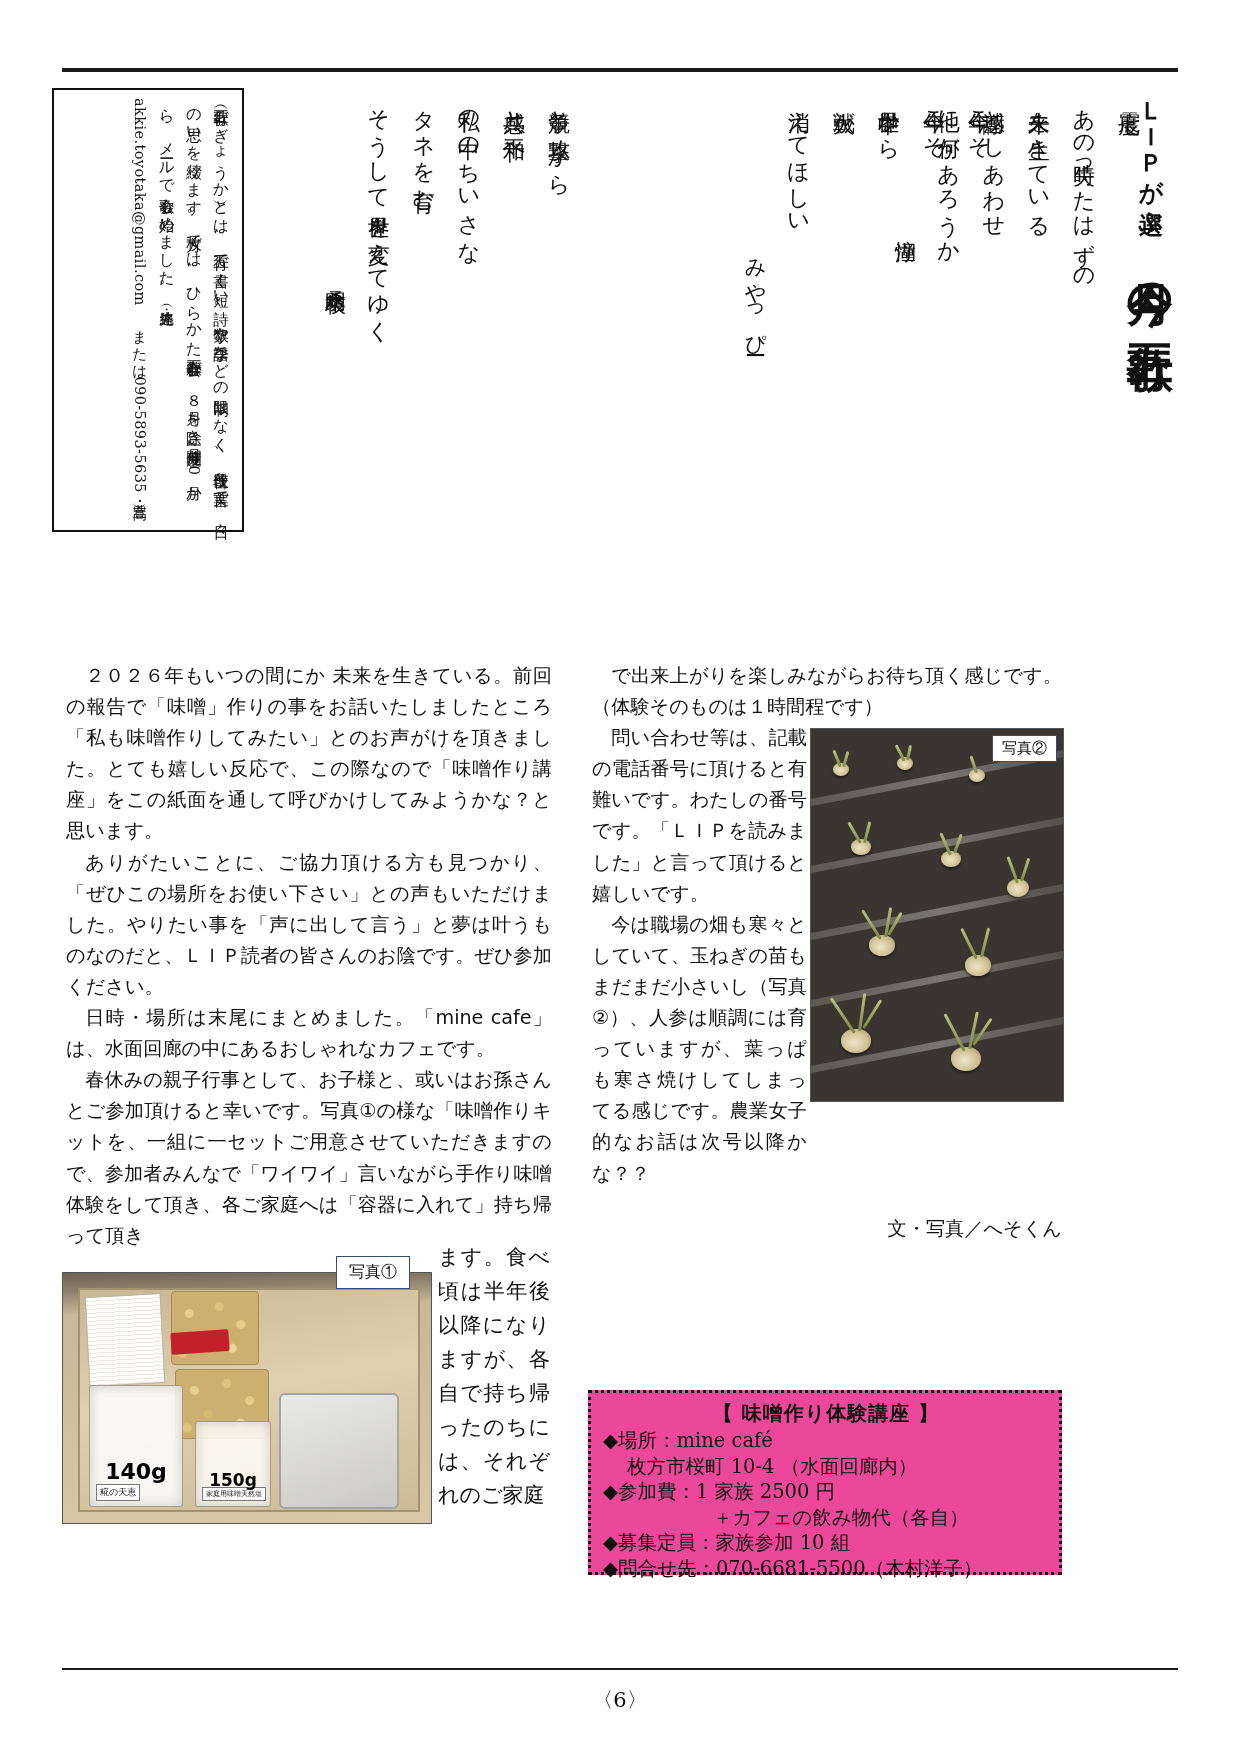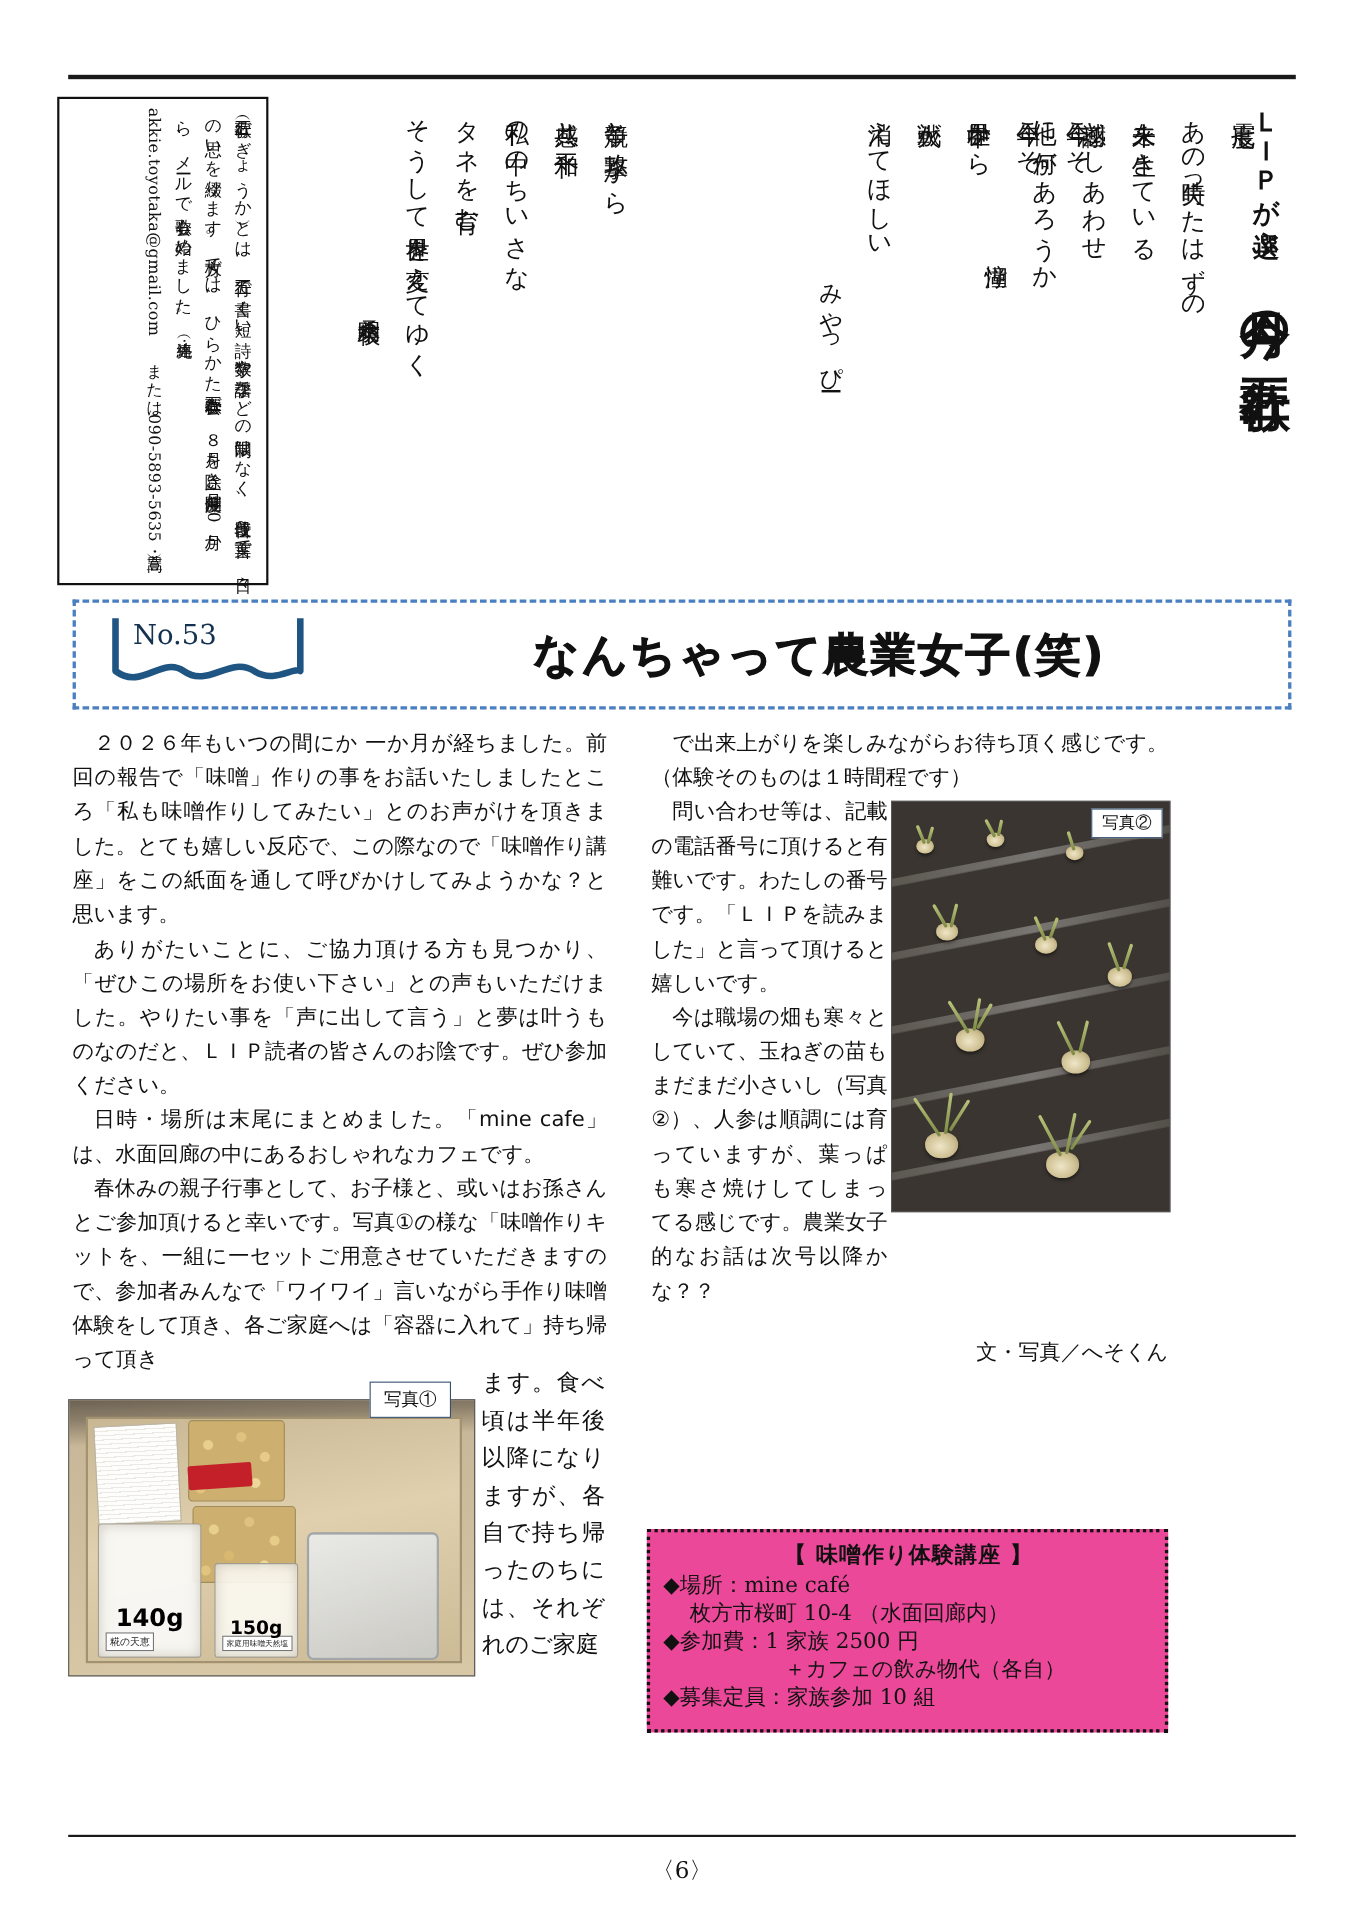--- a/index.html
+++ b/index.html
@@ -464,32 +464,23 @@
       <span class="line">他に何があろうか</span>
       <span class="author" style="margin-top:130px">憧湖</span>
     </div>
 
     <div class="gogyo-title">
       <span class="small">ＬＩＰが選ぶ</span>
       <span class="big">今月の五行歌</span>
     </div>
   </div>
 
-  <div class="banner">
-    <div class="ribbon">
-      <svg width="180" height="68" viewBox="0 0 180 68" aria-hidden="true">
-        <path d="M6,0 L6,48 C30,66 48,34 68,48 C90,64 110,34 132,48 C150,60 168,44 174,48 L174,0" fill="none" stroke="#1f5582" stroke-width="6" stroke-linecap="round" stroke-linejoin="round"></path>
-      </svg>
-    </div>
-    <div class="ribbon-label">No.53</div>
-    <div class="banner-title">なんちゃって農業女子(笑)</div>
-  </div>
 
   <div class="col-left">
-    <p class="para">２０２６年もいつの間にか 一か月が経ちました。前回の報告で「味噌」作りの事をお話いたしましたところ「私も味噌作りしてみたい」とのお声がけを頂きました。とても嬉しい反応で、この際なので「味噌作り講座」をこの紙面を通して呼びかけしてみようかな？と思います。</p>
+    <p class="para">２０２６年もいつの間にか 未来を生きている。前回の報告で「味噌」作りの事をお話いたしましたところ「私も味噌作りしてみたい」とのお声がけを頂きました。とても嬉しい反応で、この際なので「味噌作り講座」をこの紙面を通して呼びかけしてみようかな？と思います。</p>
     <p class="para">ありがたいことに、ご協力頂ける方も見つかり、「ぜひこの場所をお使い下さい」との声もいただけました。やりたい事を「声に出して言う」と夢は叶うものなのだと、ＬＩＰ読者の皆さんのお陰です。ぜひ参加ください。</p>
     <p class="para">日時・場所は末尾にまとめました。「mine cafe」は、水面回廊の中にあるおしゃれなカフェです。</p>
     <p class="para">春休みの親子行事として、お子様と、或いはお孫さんとご参加頂けると幸いです。写真①の様な「味噌作りキットを、一組に一セットご用意させていただきますので、参加者みんなで「ワイワイ」言いながら手作り味噌体験をして頂き、各ご家庭へは「容器に入れて」持ち帰って頂き</p>
   </div>
 
   <div class="col-right">
     <p class="para">で出来上がりを楽しみながらお待ち頂く感じです。（体験そのものは１時間程です）</p>
     <p class="para" style="width:215px">問い合わせ等は、記載の電話番号に頂けると有難いです。わたしの番号です。「ＬＩＰを読みました」と言って頂けると嬉しいです。</p>
     <p class="para" style="width:215px">今は職場の畑も寒々としていて、玉ねぎの苗もまだまだ小さいし（写真②）、人参は順調には育っていますが、葉っぱも寒さ焼けしてしまってる感じです。農業女子的なお話は次号以降かな？？</p>
   </div>
@@ -576,18 +567,19 @@
 
   <div class="narrow-col">ます。食べ頃は半年後以降になりますが、各自で持ち帰ったのちには、それぞれのご家庭</div>
 
   <div class="event-box">
     <div class="event-title">【 味噌作り体験講座 】</div>
     <div class="event-line">◆場所：mine café</div>
     <div class="event-line indent">枚方市桜町 10-4 （水面回廊内）</div>
     <div class="event-line">◆参加費：1 家族 2500 円</div>
     <div class="event-line indent2">＋カフェの飲み物代（各自）</div>
     <div class="event-line">◆募集定員：家族参加 10 組</div>
+    <div class="event-line">◆問合せ先：070-6681-5500（木村洋子）</div>
   </div>
 
   <div class="footer-rule"></div>
   <div class="footer">〈6〉</div>
 
 </div>
 
 </body></html>

